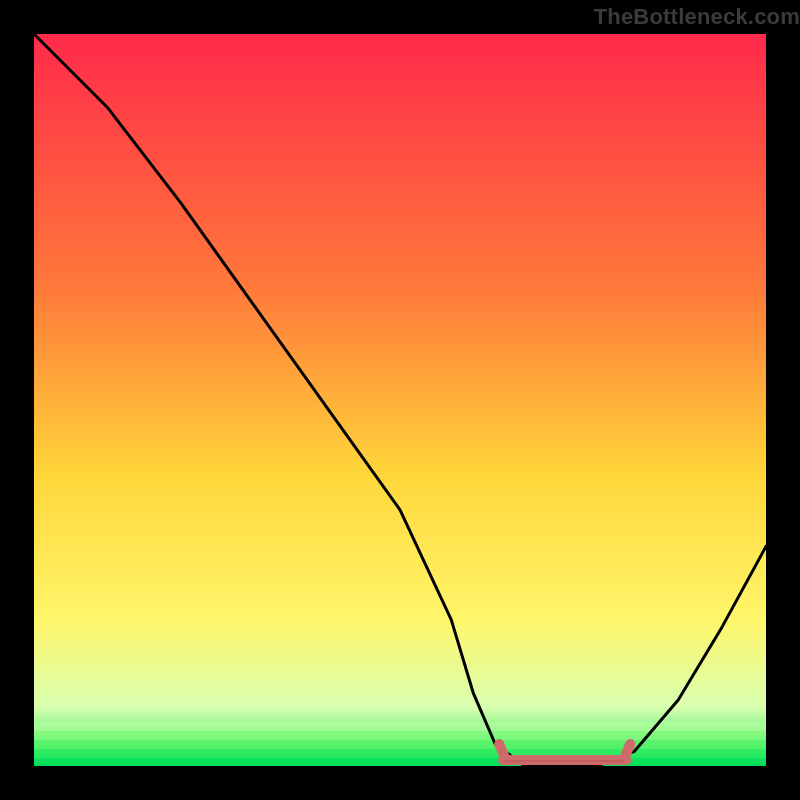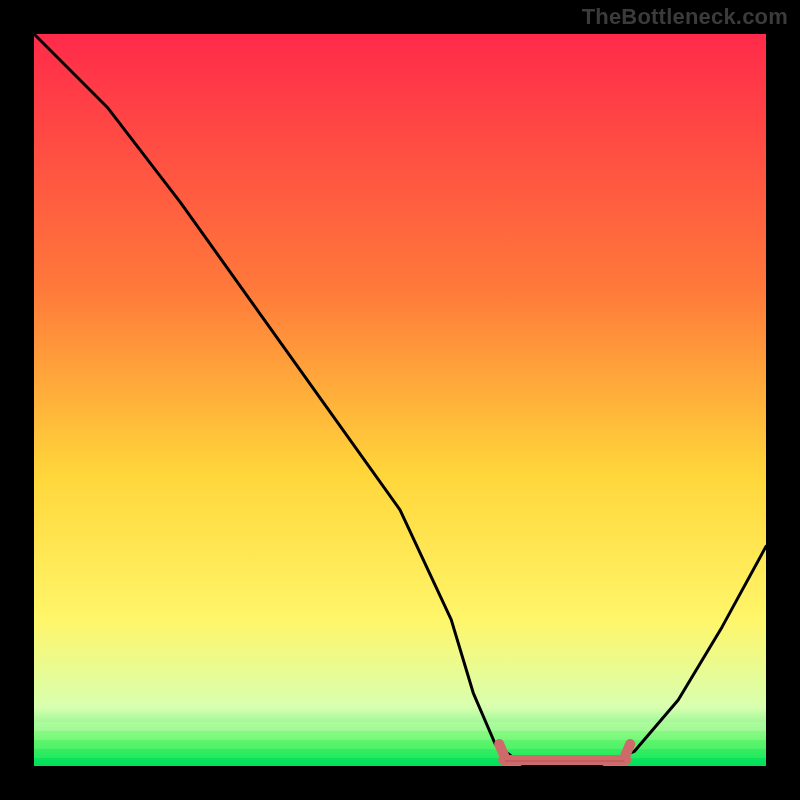--- a/index.html
+++ b/index.html
@@ -13,21 +13,21 @@
   }
   .frame {
     position: relative;
     width: 800px;
     height: 800px;
     background: #000;
   }
   .watermark {
     position: absolute;
     top: 4px;
-    right: 12px;
+    right: 0;
     font-size: 22px;
     font-weight: 600;
     color: #3b3b3b;
     letter-spacing: 0.2px;
     z-index: 10;
   }
   .plot {
     position: absolute;
     left: 34px;
     top: 34px;

